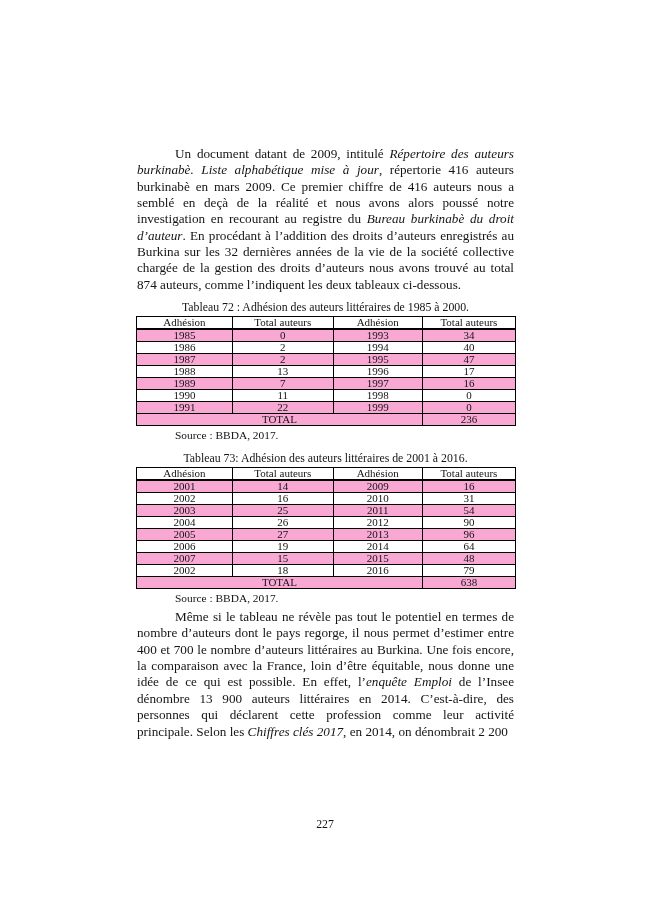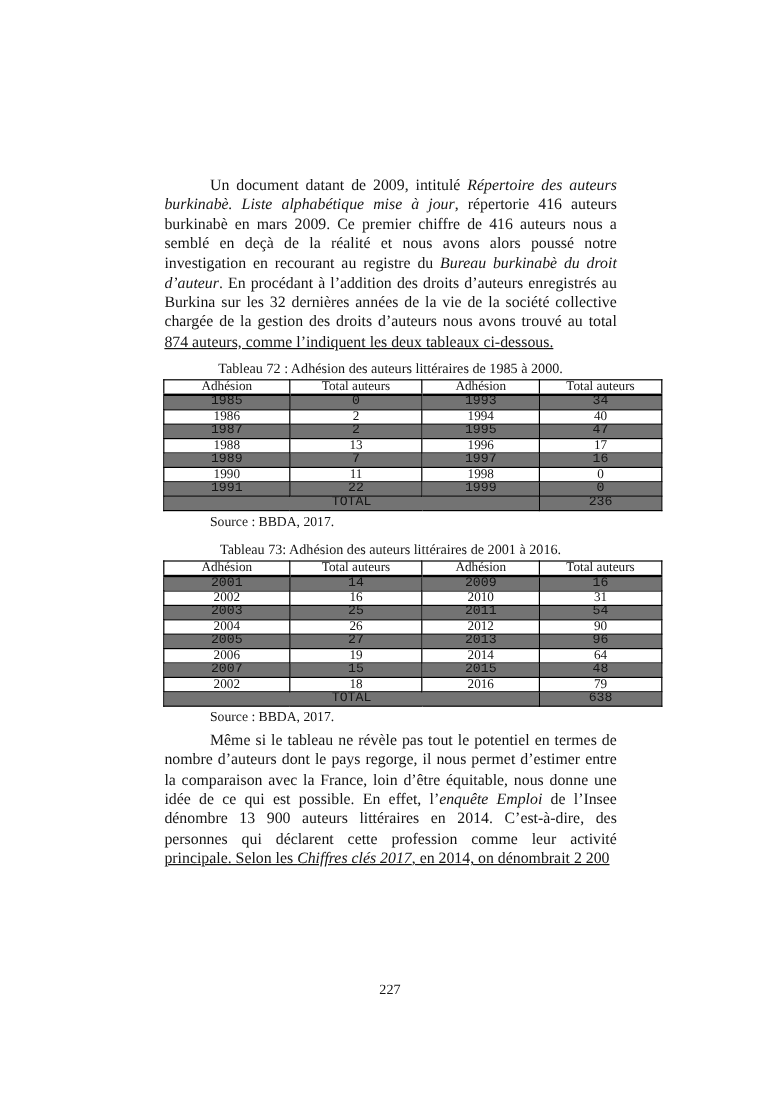--- a/index.html
+++ b/index.html
@@ -24,49 +24,49 @@
     font-size: 13.2px;
     line-height: 16.35px;
     margin: 0;
   }
   .body-text .line {
     text-align: justify;
     text-align-last: justify;
     white-space: normal;
   }
   .body-text .line.indent { text-indent: 38px; }
-  .body-text .line.last { text-align-last: left; text-decoration: underline; }
+  .body-text .line.last { text-align-last: left; }
   .it { font-style: italic; }
   .caption {
     font-size: 11.8px;
     line-height: 14px;
     text-align: center;
     margin-top: 7px;
   }
   .caption.second { margin-top: 9px; }
   table.data-table {
     border-collapse: collapse;
     table-layout: fixed;
-    width: 416px;
+    width: 380px;
     margin-left: -1px;
     margin-top: 2px;
   }
   table.data-table th, table.data-table td {
     border: 1px solid #000;
     text-align: center;
     vertical-align: middle;
     font-size: 11px;
     line-height: 11px;
     height: 10.6px;
     padding: 0 2px;
     font-weight: normal;
     overflow: hidden;
   }
   table.data-table thead th { border-bottom-width: 2px; }
-  tr.shaded td { background: #737373; font-family: Liberation Mono, monospace; }
+  tr.shaded td { background: #f9a8d4; }
   td.bold { font-weight: bold; }
   .source {
     font-size: 11.4px;
     line-height: 14px;
     margin: 2px 0 0 38px;
   }
   .source .u { }
   .p2 { margin-top: 4px; }
   .page-number {
     position: absolute;
@@ -230,20 +230,21 @@
             <td colspan="3">TOTAL</td>
             <td class="bold">638</td>
           </tr>
         </tbody>
       </table>
     <div class="source"><span class="u">Source</span><span> : BBDA, 2017.</span></div>
 
     <div class="body-text p2">
         <div class="line indent"><span>Même si le tableau ne révèle pas tout le potentiel en termes de</span></div>
         <div class="line"><span>nombre d’auteurs dont le pays regorge, il nous permet d’estimer entre</span></div>
+        <div class="line"><span>400 et 700 le nombre d’auteurs littéraires au Burkina. Une fois encore,</span></div>
         <div class="line"><span>la comparaison avec la France, loin d’être équitable, nous donne une</span></div>
         <div class="line"><span>idée de ce qui est possible. En effet, l’</span><span class="it">enquête Emploi</span><span> de l’Insee</span></div>
         <div class="line"><span>dénombre 13 900 auteurs littéraires en 2014. C’est-à-dire, des</span></div>
         <div class="line"><span>personnes qui déclarent cette profession comme leur activité</span></div>
         <div class="line last"><span>principale. Selon les </span><span class="it">Chiffres clés 2017</span><span>, en 2014, on dénombrait 2 200</span></div>
       </div>
 
   </div>
 
   <div class="page-number">227</div>

